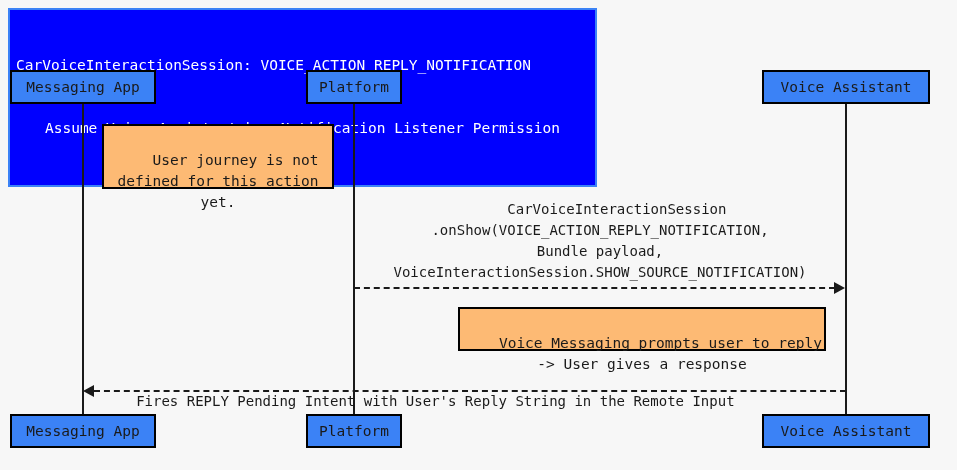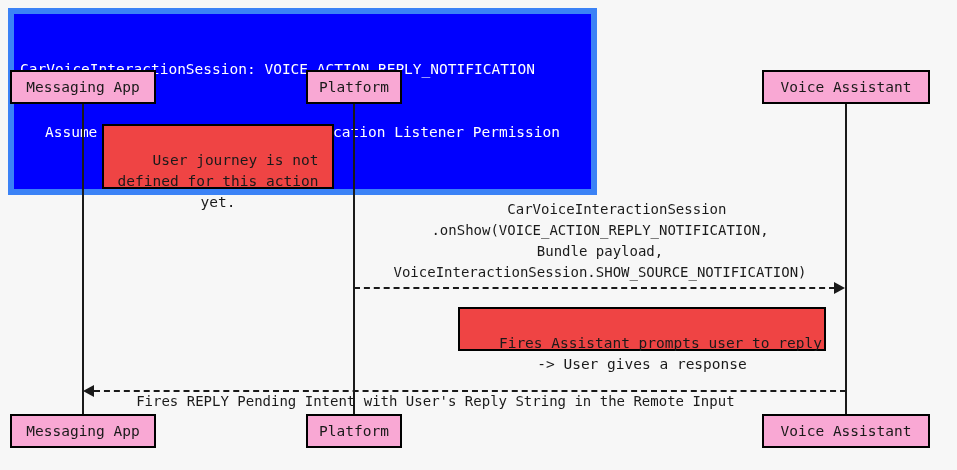--- a/index.html
+++ b/index.html
@@ -22,21 +22,21 @@
   }
 
   
   .title-banner {
     position: absolute;
     left: 8px;
     top: 8px;
     width: 589px;
     box-sizing: border-box;
     background: #0000ff;
-    border: 6px solid #3b82f6;
+    border: 2px solid #3b82f6;
     padding: 3px 6px 4px 6px;
     color: #ffffff;
     font-size: 14.5px;
     line-height: 21px;
     letter-spacing: 0px;
     white-space: pre;
   }
   .title-line-1 { display: block; text-align: left; }
   .title-line-2 { display: block; text-align: center; }
 
@@ -46,35 +46,35 @@
     width: 2px;
     background: #1a1a1a;
     top: 104px;
     height: 310px;
   }
 
   
   .participant {
     position: absolute;
     box-sizing: border-box;
-    background: #f9a8d4;
+    background: #3b82f6;
     border: 2px solid #000000;
     height: 34px;
     line-height: 30px;
     text-align: center;
     font-size: 14.5px;
     white-space: pre;
     color: #1a1a1a;
   }
 
   
   .note {
     position: absolute;
     box-sizing: border-box;
-    background: #ef4444;
+    background: #fdba74;
     border: 2px solid #000000;
     text-align: center;
     font-size: 14.5px;
     line-height: 21px;
     white-space: pre;
     color: #1a1a1a;
     padding: 3px 4px;
   }
 
   
@@ -141,21 +141,21 @@
     <span>CarVoiceInteractionSession</span>
 <span>.onShow(VOICE_ACTION_REPLY_NOTIFICATION,</span>
 <span>Bundle payload,</span>
 <span>VoiceInteractionSession.SHOW_SOURCE_NOTIFICATION)</span>
   </div>
 
   <div class="arrow-line" style="left:354px; top:287px; width:481px;"></div>
   <div class="arrow-head right" style="left:834px; top:282px;"></div>
 
   <div class="note" style="left:458px; top:307px; width:368px; height:44px;">
-    <span>Fires Assistant prompts user to reply</span>
+    <span>Voice Messaging prompts user to reply</span>
 <span>-&gt; User gives a response</span>
   </div>
 
   <div class="msg-label" style="left:83px; top:370px; width:671px;">
     <span>Fires REPLY Pending Intent with User's Reply String in the Remote Input</span>
   </div>
 
   <div class="arrow-line" style="left:94px; top:390px; width:752px;"></div>
   <div class="arrow-head left" style="left:83px; top:385px;"></div>
 

